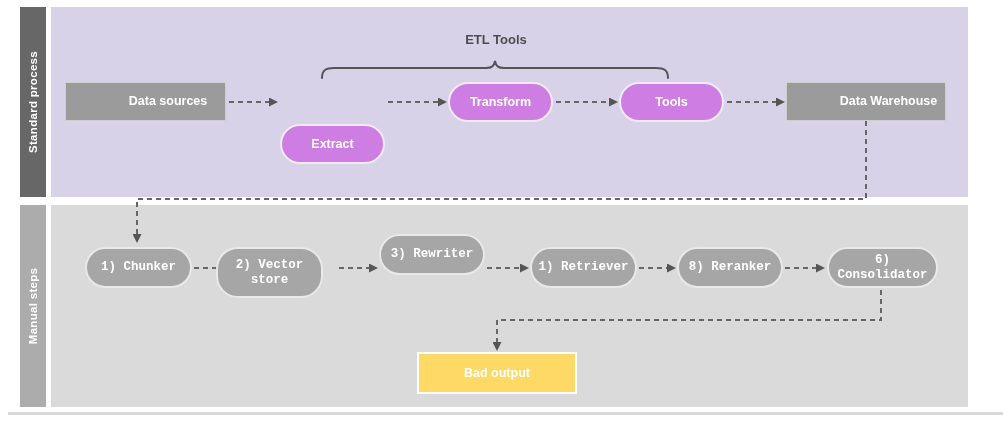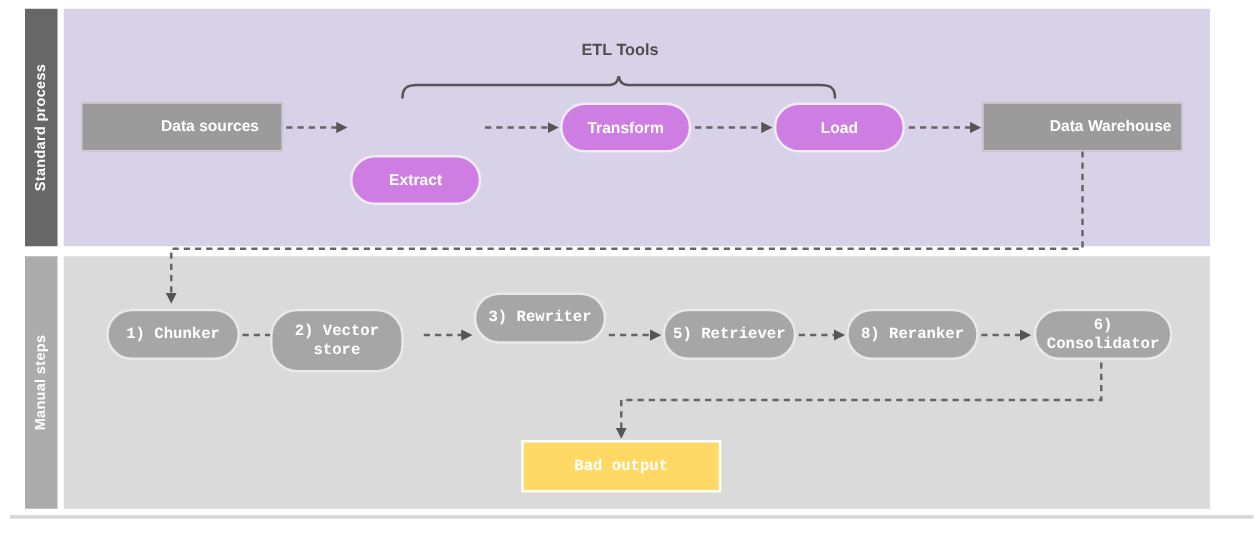--- a/index.html
+++ b/index.html
@@ -33,21 +33,21 @@
   .lane.top{top:7px;height:190px;background:var(--lane-purple);}
   .lane.bottom{top:205px;height:202px;background:var(--lane-gray);}
   .node{
     position:absolute;display:flex;align-items:center;justify-content:center;
     color:#ffffff;font-weight:bold;font-size:12.5px;line-height:1.2;
     text-align:center;box-sizing:border-box;white-space:pre-line;z-index:3;
   }
   .rect-node{background:var(--box-gray);border:1.5px solid #CFCFCF;padding-left:45px;}
   .pill-purple{background:var(--pill-purple);border:2.5px solid #F2EAF8;border-radius:22px;}
   .pill-gray{background:var(--node-gray);border:2.5px solid #E9E9E9;border-radius:22px;font-family:Liberation Mono, monospace;}
-  .yellow-node{background:var(--warning-yellow);border:2px solid #ffffff;font-family:Liberation Mono, monospace;}
+  .yellow-node{background:var(--warning-yellow);border:2px solid #ffffff;}
   .etl-label{
     position:absolute;left:436px;top:32px;width:120px;text-align:center;
     color:var(--label-text);font-weight:bold;font-size:13px;z-index:3;
   }
   .overlay{position:absolute;left:0;top:0;width:1003px;height:430px;z-index:2;pointer-events:none;}
   .bottom-rule{position:absolute;left:8px;top:412px;width:995px;height:3px;background:#D8D8D8;}
 
   
   .n-data-sources{left:65px;top:82px;width:161px;height:39px;}
   .n-extract{left:280px;top:82px;width:105px;height:40px;margin-top:42px;}
@@ -97,27 +97,27 @@
       <path d="M639 268 H669" marker-end="url(#arrow)"></path>
       <path d="M785 268 H818" marker-end="url(#arrow)"></path>
       <path d="M881 290 V320 H497 V344" marker-end="url(#arrow)"></path>
     </g>
     <path d="M322 78 C322 70, 326 68, 334 68 L486 68 C492 68, 494 66, 495 61 C496 66, 498 68, 504 68 L656 68 C664 68, 668 70, 668 78" stroke="#555555" stroke-width="2" fill="none" stroke-linecap="round"></path>
   </svg>
 
   <div class="node rect-node n-data-sources">Data sources</div>
   <div class="node pill-purple n-extract">Extract</div>
   <div class="node pill-purple n-transform">Transform</div>
-  <div class="node pill-purple n-load">Load</div>
+  <div class="node pill-purple n-load">Tools</div>
   <div class="node rect-node n-data-warehouse">Data Warehouse</div>
 
   <div class="node pill-gray n-chunker">1) Chunker</div>
   <div class="node pill-gray n-vector-store">2) Vector
 store</div>
   <div class="node pill-gray n-rewriter">3) Rewriter</div>
-  <div class="node pill-gray n-retriever">5) Retriever</div>
+  <div class="node pill-gray n-retriever">1) Retriever</div>
   <div class="node pill-gray n-reranker">8) Reranker</div>
   <div class="node pill-gray n-consolidator">6)
 Consolidator</div>
   <div class="node yellow-node n-bad-output">Bad output</div>
 
   <div class="bottom-rule"></div>
 </div>
 
 </body></html>

